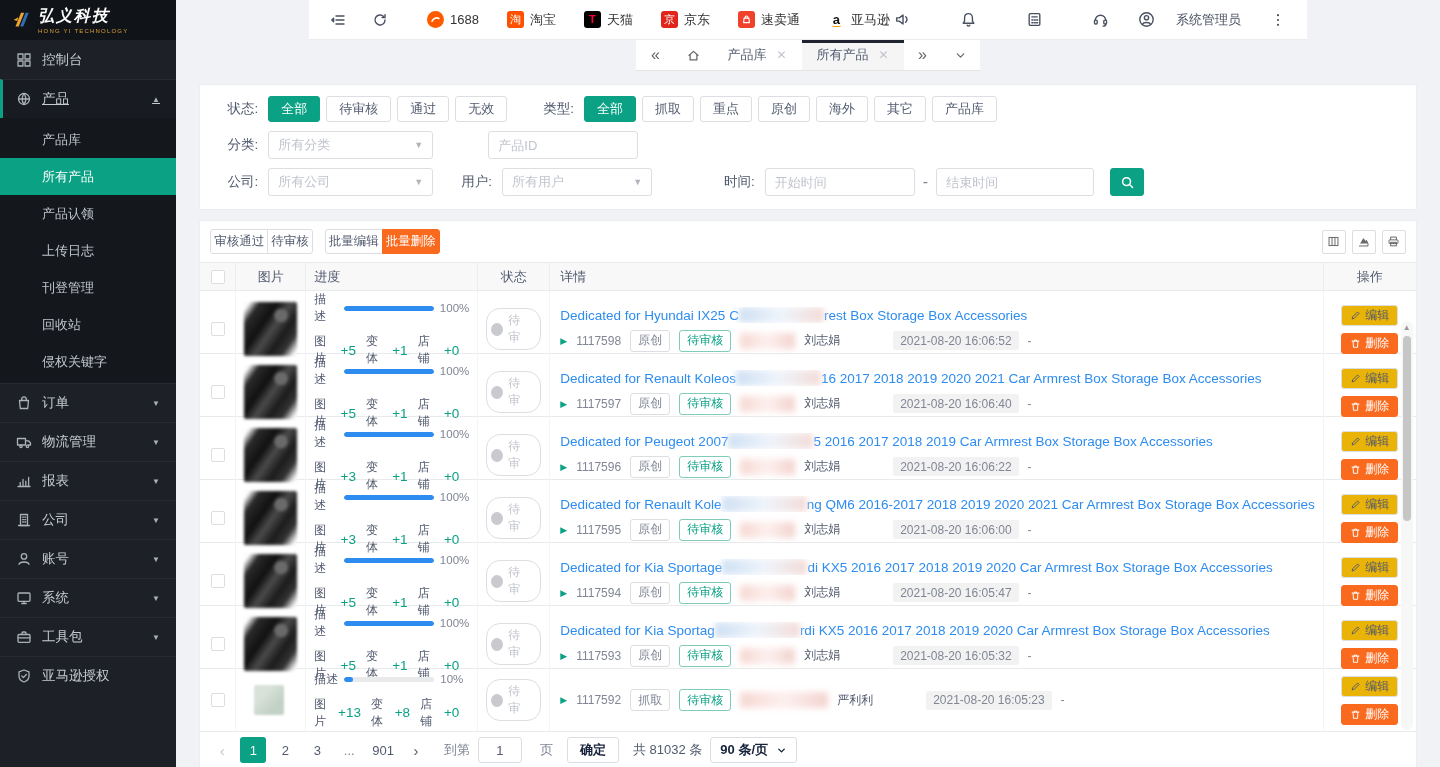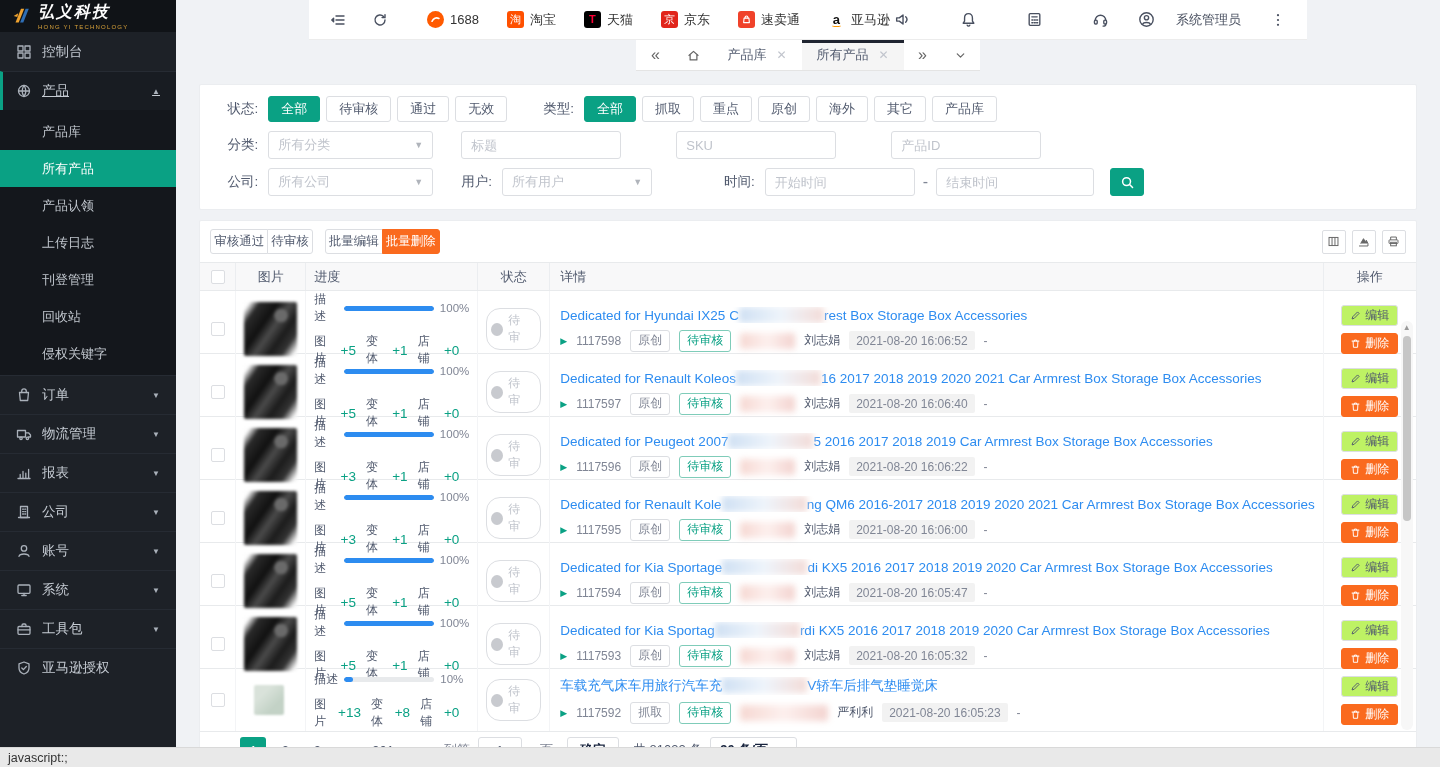--- a/index.html
+++ b/index.html
@@ -6,21 +6,21 @@
     --teal:#0aa184; --orange:#fa6a1e; --link:#2d8cf0;
     --bd:#dcdee2; --bd-light:#e8eaec; --txt:#515a6e; --txt-grey:#808695; --ph:#c0c4cc;
   }
   *{margin:0;padding:0;box-sizing:border-box;}
   body{font-family:"Liberation Sans","DejaVu Sans",sans-serif;background:#fff;}
   .screen{width:1440px;height:767px;overflow:hidden;display:flex;flex-direction:column;background:#f0f2f5;}
   .main-row{flex:1;display:flex;min-height:0;}
 
   
   .sidebar{width:176px;flex-shrink:0;background:#1d2127;color:#c5cbd3;display:flex;flex-direction:column;overflow:hidden;}
-  .logo{height:32px;background:#101317;display:flex;align-items:center;gap:6px;padding:0 10px;flex-shrink:0;}
+  .logo{height:40px;background:#101317;display:flex;align-items:center;gap:6px;padding:0 10px;flex-shrink:0;}
   .logo-cn{font-family:"DejaVu Serif","Liberation Serif",serif;font-style:italic;font-weight:bold;color:#fff;font-size:16px;letter-spacing:2px;white-space:nowrap;}
   .logo-en{font-size:6px;color:#d8a23a;letter-spacing:1.2px;margin-top:1px;white-space:nowrap;}
   .sb-menu{flex:1;overflow:hidden;}
   .sb-item{height:39px;display:flex;align-items:center;gap:10px;padding:0 16px;font-size:13.5px;border-top:1px solid #262b33;cursor:pointer;position:relative;color:#c5cbd3;}
   .sb-item.first{border-top:none;}
   .sb-item.highlight{border-left:3px solid var(--teal);padding-left:13px;background:#181c22;text-decoration:underline;}
   .sb-ico{width:16px;height:16px;display:flex;align-items:center;justify-content:center;color:#aab1ba;flex-shrink:0;}
   .sb-arrow{margin-left:auto;font-size:8px;color:#aab1ba;}
   .sb-sub{background:#14171c;padding:3px 0;}
   .sb-sub-item{height:37px;line-height:37px;padding-left:42px;font-size:13px;color:#c0c6cd;cursor:pointer;}
@@ -102,28 +102,28 @@
   .pnum{color:var(--teal);font-size:13.5px;margin:0 10px 0 3px;}
   .status-pill{display:inline-flex;align-items:center;gap:5px;border:1px solid var(--bd);border-radius:14px;padding:3px 10px 3px 4px;color:#c0c4cc;font-size:12px;}
   .status-pill .dot{width:13px;height:13px;border-radius:50%;background:#c8cacf;}
   .c-detail{flex-direction:column;justify-content:center;gap:7px;padding-left:10px;}
   .title{font-size:13.5px;color:var(--link);text-decoration:none;white-space:nowrap;overflow:hidden;cursor:pointer;}
   .meta{display:flex;align-items:center;gap:9px;font-size:12px;color:var(--txt-grey);}
   .play{color:var(--teal);font-size:9px;}
   .badge{border:1px solid var(--bd);border-radius:3px;padding:1.5px 7px;color:var(--txt-grey);font-size:12px;white-space:nowrap;}
   .badge.teal{border-color:#7fccb9;color:var(--teal);}
   .uname{color:#515a6e;white-space:nowrap;}
-  .time{background:#f2f2f2;color:var(--txt-grey);padding:2.5px 7px;border-radius:2px;white-space:nowrap;}
+  .time{background:#f2f2f2;color:var(--txt-grey);padding:2.5px 7px;border-radius:2px;white-space:nowrap;margin-left:44px;}
   .blur{display:inline-block;height:16px;border-radius:2px;filter:blur(3px);flex-shrink:0;}
   .blur-blue{width:85px;background:linear-gradient(90deg,#cfe0f3,#eef4fb,#f3dcd8);vertical-align:-3px;}
   .blur-pink{width:55px;background:linear-gradient(90deg,#f6d8d2,#fdf0ee,#f3d3cf);}
   .blur-pink.wide{width:88px;}
   .c-act{flex-direction:column;justify-content:center;align-items:center;gap:7px;}
   .abtn{width:57px;height:21px;font-size:12px;display:flex;align-items:center;justify-content:center;gap:4px;border-radius:3px;cursor:pointer;font-family:inherit;}
-  .abtn.edit{border:1px solid var(--bd);background:#bef264;color:#515a6e;}
+  .abtn.edit{border:1px solid var(--bd);background:#eab308;color:#515a6e;}
   .abtn.del{border:1px solid var(--orange);background:var(--orange);color:#fff;}
 
   .vscroll{position:absolute;top:100px;right:3px;bottom:40px;width:12px;background:#f7f7f7;border-radius:6px;}
   .vscroll .up{display:block;text-align:center;font-size:8px;color:#999;line-height:14px;}
   .vscroll .thumb{position:absolute;top:15px;left:2px;width:8px;height:185px;background:#c6c6c6;border-radius:4px;cursor:pointer;}
 
   .pagination{height:36px;display:flex;align-items:center;gap:8px;padding:0 12px;font-size:13px;color:#515a6e;}
   .pg-arrow{color:#c0c4cc;font-size:15px;width:20px;text-align:center;cursor:pointer;}
   .page{min-width:26px;height:26px;display:flex;align-items:center;justify-content:center;border-radius:3px;cursor:pointer;padding:0 4px;}
   .page.active{background:var(--teal);color:#fff;}
@@ -414,22 +414,20 @@
                 <button class="fbtn">其它</button>
                 <button class="fbtn">产品库</button>
               </div>
           </div>
           <div class="frow">
             <span class="flabel">分类:</span>
             <div class="sel">
               <span>所有分类</span>
                 <span class="car">▼</span>
             </div>
-            <input class="finput" style="width: 160px; margin-left: 28px;" placeholder="标题">
-            <input class="finput" style="width: 160px; margin-left: 55px;" placeholder="SKU">
             <input class="finput" style="width: 150px; margin-left: 55px;" placeholder="产品ID">
           </div>
           <div class="frow">
             <span class="flabel">公司:</span>
             <div class="sel">
               <span>所有公司</span>
                 <span class="car">▼</span>
             </div>
             <span class="flabel inline" style="margin-right:10px;">用户:</span>
             <div class="sel" style="width:150px;">
@@ -866,21 +864,20 @@
                       <span class="pnum">+0</span>
       </div>
     </div>
     <div class="cell c-status">
       <span class="status-pill">
                       <i class="dot"></i>
                       <span>待审</span>
                     </span>
     </div>
     <div class="cell c-detail">
-      <a class="title"><span>车载充气床车用旅行汽车充</span><span class="blur blur-blue"></span><span>V轿车后排气垫睡觉床</span></a>
       <div class="meta">
         <span class="play">▶</span>
         <span>1117592</span>
         <span class="badge">抓取</span>
         <span class="badge teal">待审核</span>
         <span class="blur blur-pink wide"></span>
         <span class="uname">严利利</span>
         <span class="time">2021-08-20 16:05:23</span>
         <span>-</span>
       </div>
@@ -929,16 +926,13 @@
           <div class="vscroll">
             <span class="up">▲</span>
             <span class="thumb"></span>
           </div>
         </section>
 
       </div>
     </div>
   </div>
 
-  <div class="statusbar">
-    <span>javascript:;</span>
-  </div>
 </div>
 
 </body></html>

